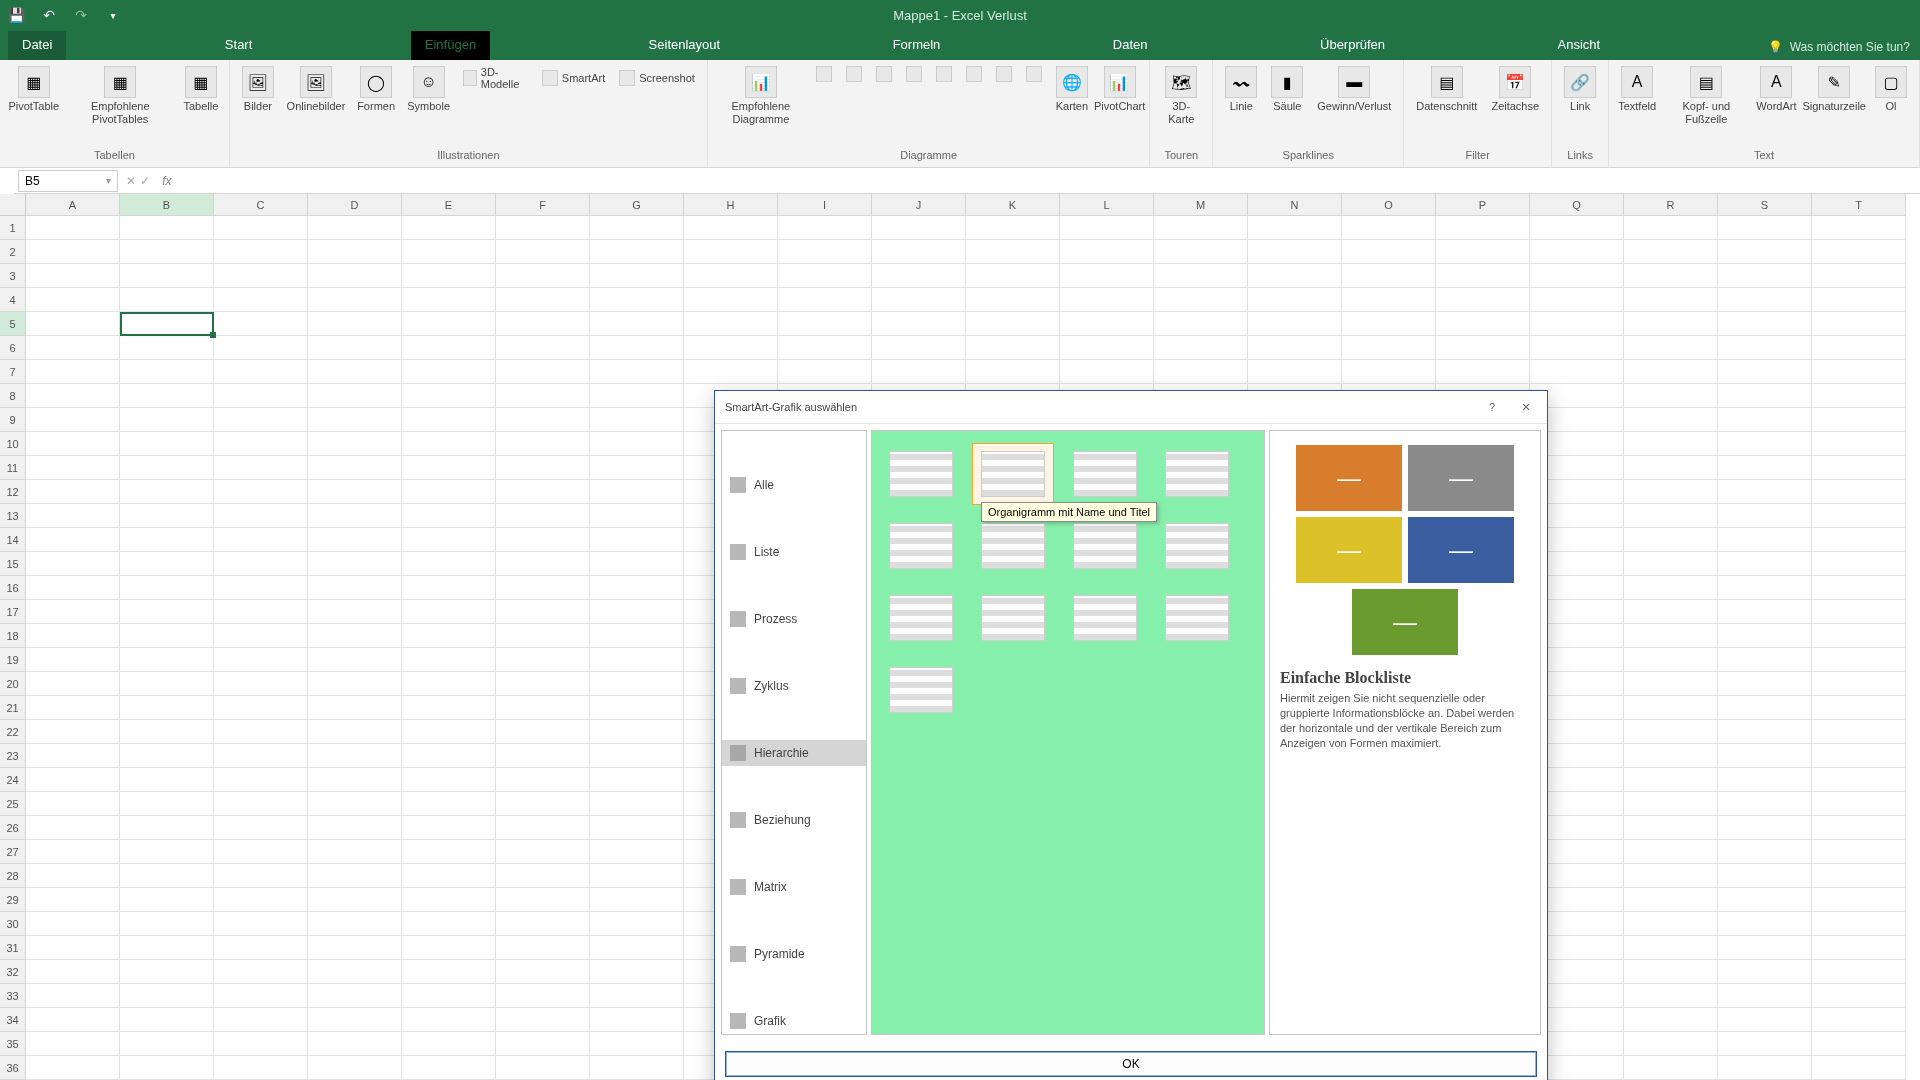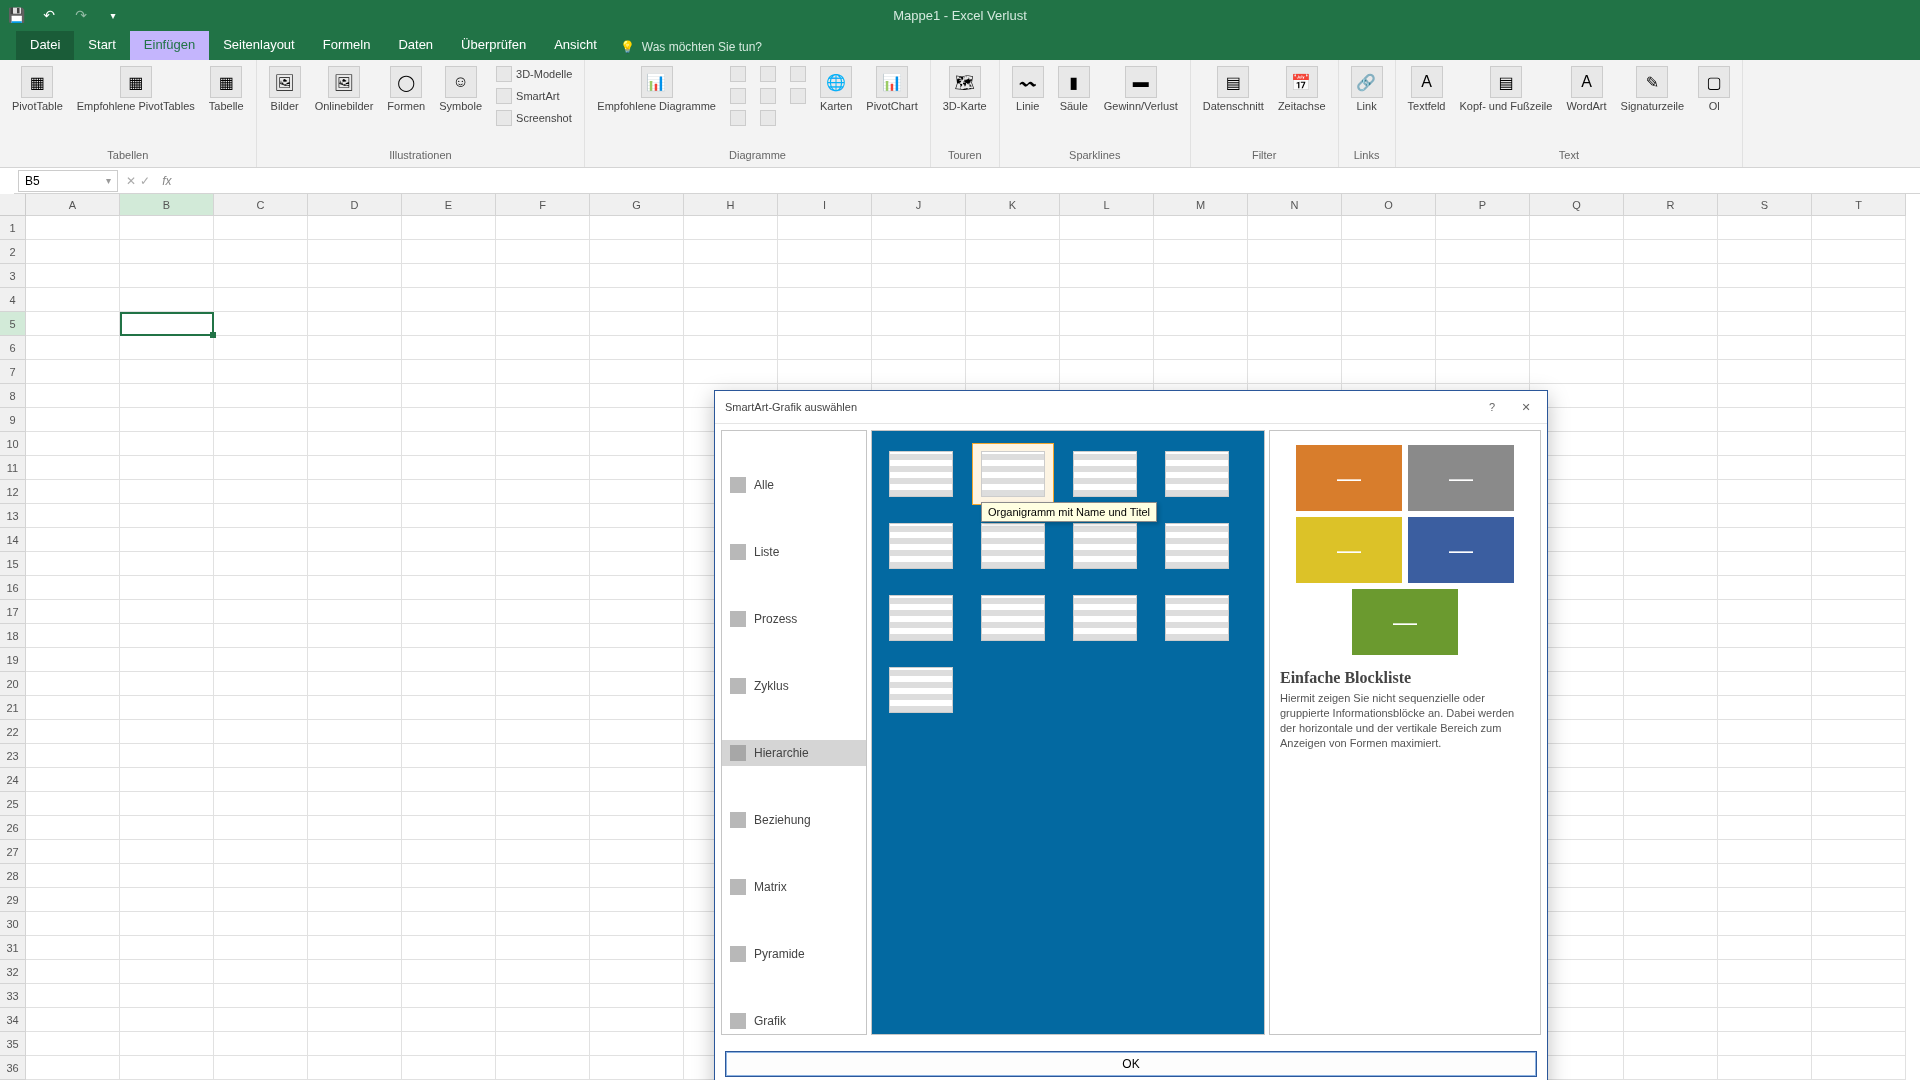--- a/index.html
+++ b/index.html
@@ -1,36 +1,36 @@
 <!DOCTYPE html>
 <html><head>
 <meta charset="utf-8">
 <style>
 *{margin:0;padding:0;box-sizing:border-box;font-family:"Segoe UI",Arial,sans-serif;}
 body{background:#fff;width:1920px;height:1080px;overflow:hidden;font-size:12px;}
 .titlebar{height:30px;background:#217346;display:flex;align-items:center;color:#fff;padding:0 8px;}
 .qat{display:flex;gap:14px;align-items:center;}
 .qat-icon{width:18px;height:18px;display:flex;align-items:center;justify-content:center;font-size:14px;}
 .title-text{position:absolute;left:50%;transform:translateX(-50%);font-size:13px;color:#d4e9de;}
-.menubar{height:30px;background:#217346;display:flex;align-items:flex-end;padding-left:16px;}
+.menubar{height:30px;background:#217346;display:flex;align-items:flex-end;padding-left:8px;justify-content:space-between;}
 .tab{padding:6px 14px 8px;color:#fff;font-size:13px;cursor:pointer;}
 .tab.file{background:#1a5c38;}
-.tab.active{background:#c4b5fd;color:#217346;}
+.tab.active{background:#000000;color:#217346;}
 .tell-me{display:flex;align-items:center;color:#d4e9de;padding:6px 10px;gap:6px;}
 .ribbon{height:108px;background:#f3f3f3;border-bottom:1px solid #d4d4d4;display:flex;}
 .ribbon-group{display:flex;flex-direction:column;padding:4px 6px;border-right:1px solid #e1e1e1;}
 .ribbon-items{display:flex;gap:2px;flex:1;align-items:flex-start;}
 .ribbon-label{text-align:center;font-size:11px;color:#666;padding:2px 0;}
 .rbtn{display:flex;flex-direction:column;align-items:center;padding:2px 6px;min-width:44px;cursor:pointer;}
 .rbtn .ricon{width:32px;height:32px;background:#e8e8e8;border:1px solid #ccc;margin-bottom:2px;display:flex;align-items:center;justify-content:center;font-size:16px;}
 .rbtn .rlabel{font-size:11px;text-align:center;line-height:1.2;color:#444;}
 .rbtn-small{display:flex;align-items:center;gap:4px;padding:2px 6px;cursor:pointer;}
 .rbtn-small .ricon-s{width:16px;height:16px;background:#e8e8e8;border:1px solid #ccc;}
 .rbtn-small .rlabel{font-size:11px;color:#444;}
-.rcol{display:flex;flex-direction:column;gap:2px;}
+.rcol{display:flex;flex-direction:row;gap:2px;}
 .formulabar{height:26px;background:#fff;border-bottom:1px solid #d4d4d4;display:flex;align-items:center;padding:0 4px;margin-left:14px;}
 .namebox{width:100px;height:22px;border:1px solid #ccc;padding:2px 6px;font-size:12px;display:flex;align-items:center;justify-content:space-between;}
 .namebox::after{content:"▾";color:#999;font-size:10px;}
 .fx-btns{display:flex;gap:4px;padding:0 8px;color:#aaa;}
 .fx-label{font-style:italic;color:#888;padding:0 4px;}
 .formula-input{flex:1;height:22px;border:none;padding:2px 6px;}
 .sheet-area{display:flex;height:calc(100% - 194px);}
 .corner{width:26px;height:22px;background:#f0f0f0;border-right:1px solid #ccc;border-bottom:1px solid #ccc;}
 .col-headers{display:flex;height:22px;}
 .row-headers{display:flex;flex-direction:column;width:26px;}
@@ -47,21 +47,21 @@
 .dialog-overlay{position:absolute;top:0;left:0;width:100%;height:100%;}
 .dialog{position:absolute;background:#fff;border:1px solid #2b579a;box-shadow:0 6px 20px rgba(0,0,0,.25);}
 .dialog-title{height:32px;padding:0 10px;display:flex;align-items:center;justify-content:space-between;font-size:11px;color:#444;}
 .dlg-controls{display:flex;gap:12px;}
 .dlg-ctrl{width:22px;height:22px;display:flex;align-items:center;justify-content:center;color:#666;cursor:pointer;}
 .dialog-body{display:flex;border-top:1px solid #e5e5e5;padding:6px;gap:4px;}
 .cat-panel{width:146px;border:1px solid #c5c5c5;background:#fff;}
 .cat-item{display:flex;align-items:center;gap:8px;padding:5px 8px;font-size:12px;color:#444;cursor:pointer;margin-top:41px;}
 .cat-item.sel{background:#d5d5d5;}
 .cat-icon{width:16px;height:16px;background:#888;opacity:.6;}
-.layout-panel{flex:1;border:1px solid #c5c5c5;background:#0369a1;padding:12px 8px;display:flex;flex-wrap:wrap;gap:10px;align-content:flex-start;position:relative;}
+.layout-panel{flex:1;border:1px solid #c5c5c5;background:#86efac;padding:12px 8px;display:flex;flex-wrap:wrap;gap:10px;align-content:flex-start;position:relative;}
 .layout-thumb{width:82px;height:62px;border:1px solid transparent;display:flex;align-items:center;justify-content:center;cursor:pointer;position:relative;}
 .layout-thumb.hover{border:1px solid #f2a62e;background:#fdf4e3;}
 .thumb-inner{width:64px;height:46px;background:repeating-linear-gradient(0deg,#ddd,#ddd 6px,#fff 6px,#fff 12px),repeating-linear-gradient(90deg,#ddd,#ddd 8px,#fff 8px,#fff 16px);border:1px solid #ccc;}
 .tooltip{position:absolute;top:58px;left:8px;background:#ffffe1;border:1px solid #8b8b8b;padding:3px 6px;font-size:11px;white-space:nowrap;box-shadow:2px 2px 4px rgba(0,0,0,.2);z-index:10;}
 .preview-panel{width:272px;border:1px solid #c5c5c5;background:#fff;padding:10px;display:flex;flex-direction:column;}
 .preview-boxes{display:flex;flex-wrap:wrap;gap:6px;justify-content:center;padding:4px 0 14px;}
 .pbox{width:106px;height:66px;display:flex;align-items:center;justify-content:center;color:#fff;font-size:24px;}
 .preview-title{font-size:16px;font-weight:bold;color:#444;margin-bottom:4px;font-family:Liberation Serif, serif;}
 .preview-desc{font-size:11px;color:#555;line-height:1.35;}
 .dialog-buttons{display:flex;justify-content:flex-end;gap:24px;padding:10px;flex-direction:column;}

